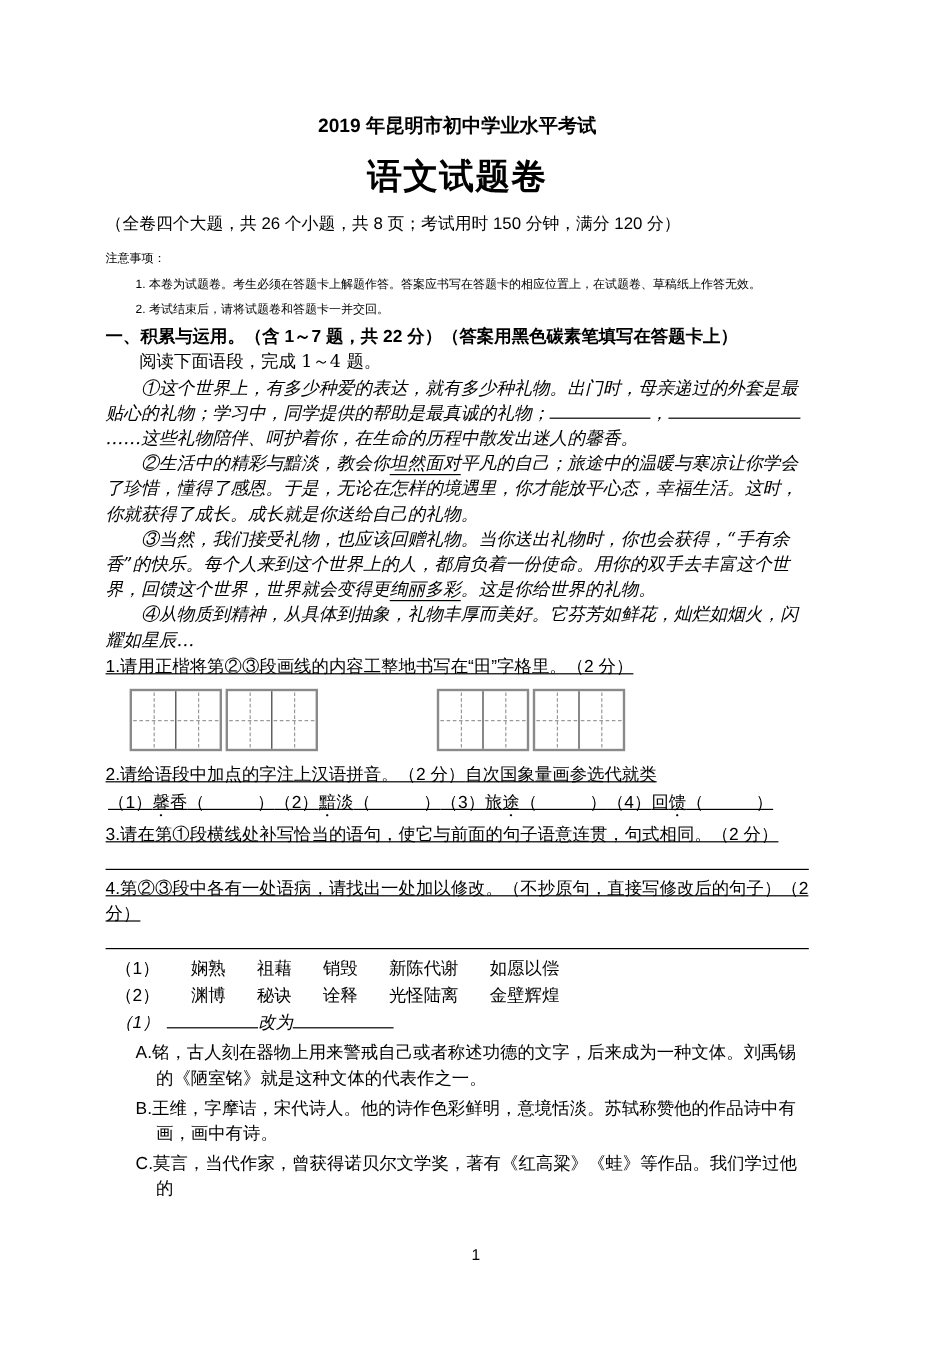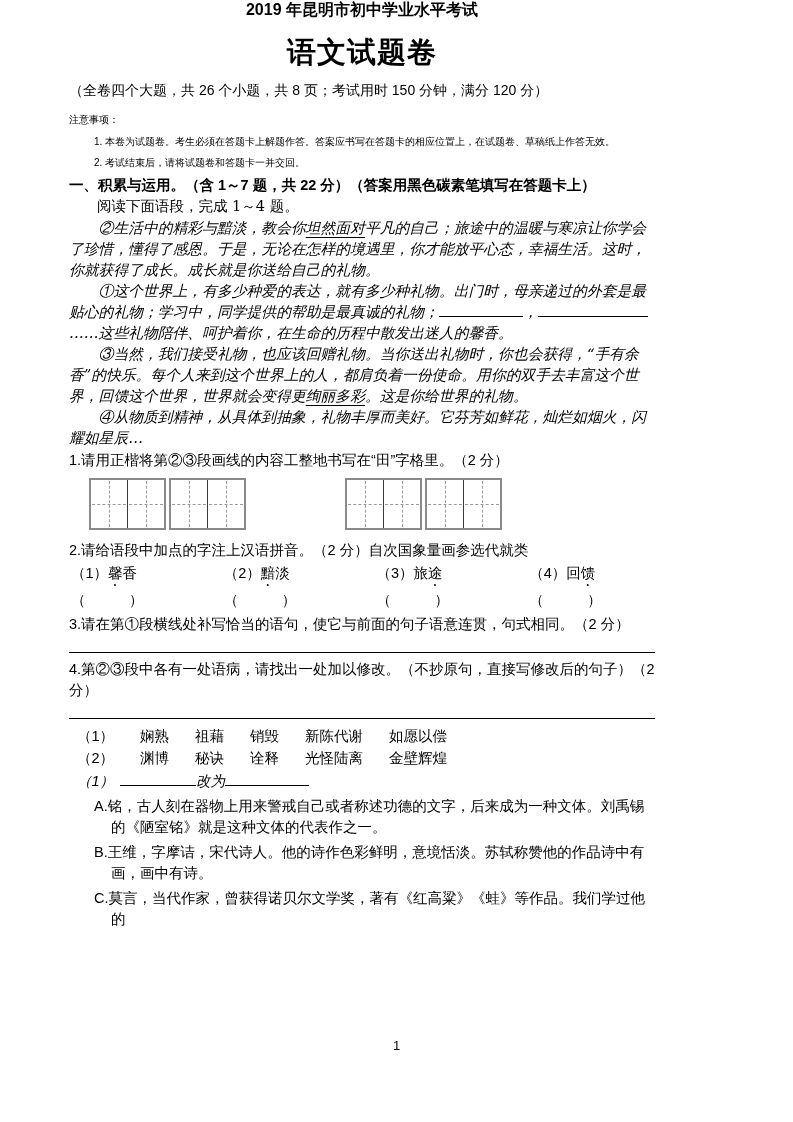--- a/index.html
+++ b/index.html
@@ -1,21 +1,21 @@
 <!DOCTYPE html>
 <html><head>
 <meta charset="utf-8">
 <style>
   html,body { margin:0; padding:0; background:#ffffff; }
   body {
     width:793px; height:1122px; overflow:hidden; position:relative;
     color:#000; font-family:"Liberation Sans", sans-serif;
     -webkit-font-smoothing:antialiased;
   }
-  .content { width:586px; margin-left:69px; }
+  .content { width:586px; margin-left:88px; padding-top:96px; }
 
   
   .exam-title { text-align:center; font-weight:bold; font-size:16px; line-height:20px; }
   .paper-title { text-align:center; font-weight:bold; font-size:29px; line-height:36px; margin-top:14px; letter-spacing:1px; }
   .paper-info { font-size:14px; line-height:20px; margin-top:10px; }
 
   
   .notice { margin-top:9px; font-size:10px; line-height:21.5px; }
   .notice-heading { }
   .note-item { padding-left:42px; text-indent:-17px; }
@@ -26,34 +26,34 @@
 
   
   .passage { font-family:"DejaVu Serif", serif; font-style:italic; font-size:14.8px; line-height:21px; }
   .passage p { margin:0; text-indent:2em; }
   .uline { text-decoration:underline; text-underline-offset:4px; }
   .blank { display:inline-block; border-bottom:1px solid #000; height:13px; vertical-align:baseline; }
   .blank-1 { width:84px; }
   .blank-2 { width:110px; }
 
   
-  .question { font-size:14.5px; line-height:21px; margin-top:2px; }
+  .question { font-size:14.5px; line-height:21px; margin-top:2px;text-decoration:underline; }
   .q-stray { font-family:"DejaVu Serif", serif; }
 
   
   .grids-row { display:flex; gap:99px; margin:7px 0 10px 20px; }
   .grid-group { display:flex; gap:3px; }
   .grid-block { display:flex; border:2px solid #8a8a8a; background:#fff; }
   .grid-cell { width:36px; height:48px; position:relative; }
   .grid-cell + .grid-cell { border-left:1.5px solid #3a3a3a; }
   .grid-cell::before { content:""; position:absolute; left:1px; right:1px; top:50%; border-top:1px dashed #9a9a9a; }
   .grid-cell::after  { content:""; position:absolute; top:1px; bottom:1px; left:50%; border-left:1px dashed #9a9a9a; }
 
   
-  .pinyin-row { display:flex; gap:27px; font-size:14.5px; line-height:24px; padding-left:2px; }
+  .pinyin-row { display:flex; font-size:14.5px; line-height:24px; padding-left:2px;text-decoration:underline; }
   .dotted {
     -webkit-text-emphasis:filled dot #000; -webkit-text-emphasis-position:under right;
     text-emphasis:filled dot #000; text-emphasis-position:under right;
   }
 
   
   .ans-line { border-bottom:1px solid #000; height:17px; margin-bottom:6px; }
 
   
   .word-row { display:flex; gap:26px; font-size:14.5px; line-height:22.5px; padding-left:8px; }
@@ -79,22 +79,22 @@
   <div class="notice">
     <div class="notice-heading">注意事项：</div>
     <div class="note-item">1. 本卷为试题卷。考生必须在答题卡上解题作答。答案应书写在答题卡的相应位置上，在试题卷、草稿纸上作答无效。</div>
     <div class="note-item">2. 考试结束后，请将试题卷和答题卡一并交回。</div>
   </div>
 
   <div class="section-heading">一、积累与运用。（含 1～7 题，共 22 分）（答案用黑色碳素笔填写在答题卡上）</div>
   <div class="reading-prompt">阅读下面语段，完成 1～4 题。</div>
 
   <div class="passage">
+    <p><span>①这个世界上，有多少种爱的表达，就有多少种礼物。出门时，母亲递过的外套是最贴心的礼物；学习中，同学提供的帮助是最真诚的礼物；</span><span class="blank blank-1"></span><span>，</span><span class="blank blank-2"></span><span>……这些礼物陪伴、呵护着你，在生命的历程中散发出迷人的馨香。</span></p>
     <p><span>②生活中的精彩与黯淡，教会你</span><span class="uline">坦然面对</span><span>平凡的自己；旅途中的温暖与寒凉让你学会了珍惜，懂得了感恩。于是，无论在怎样的境遇里，你才能放平心态，幸福生活。这时，你就获得了成长。成长就是你送给自己的礼物。</span></p>
-    <p><span>①这个世界上，有多少种爱的表达，就有多少种礼物。出门时，母亲递过的外套是最贴心的礼物；学习中，同学提供的帮助是最真诚的礼物；</span><span class="blank blank-1"></span><span>，</span><span class="blank blank-2"></span><span>……这些礼物陪伴、呵护着你，在生命的历程中散发出迷人的馨香。</span></p>
     <p><span>③当然，我们接受礼物，也应该回赠礼物。当你送出礼物时，你也会获得，“手有余香”的快乐。每个人来到这个世界上的人，都肩负着一份使命。用你的双手去丰富这个世界，回馈这个世界，世界就会变得更</span><span class="uline">绚丽多彩</span><span>。这是你给世界的礼物。</span></p>
     <p>④从物质到精神，从具体到抽象，礼物丰厚而美好。它芬芳如鲜花，灿烂如烟火，闪耀如星辰…</p>
   </div>
 
   <div class="question">1.请用正楷将第②③段画线的内容工整地书写在“田”字格里。（2 分）</div>
 
   <div class="grids-row">
     <div class="grid-group">
       <div class="grid-block">
         <div class="grid-cell"></div>

